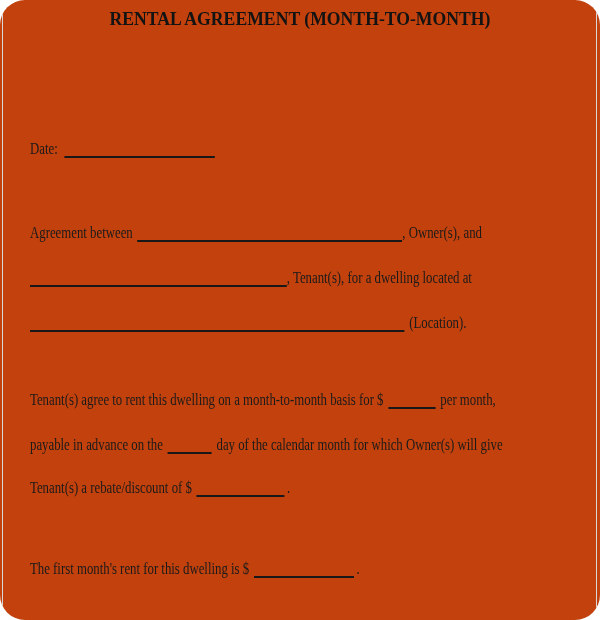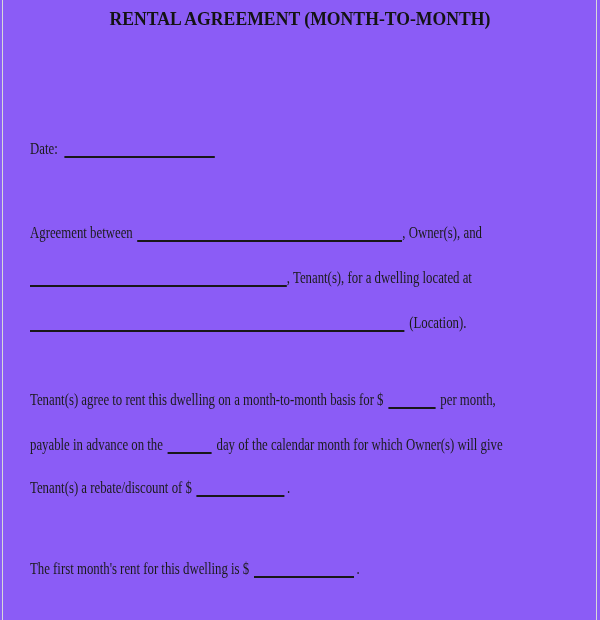--- a/index.html
+++ b/index.html
@@ -4,24 +4,25 @@
 <style>
   html, body {
     margin: 0;
     padding: 0;
     background: #ffffff;
   }
   .page {
     position: relative;
     width: 600px;
     height: 620px;
-    background: #8b5cf6;
+    background: #c2410c;
     overflow: hidden;
     font-family: "Liberation Serif", "DejaVu Serif", serif;
     color: #1b1b1b;
+    border-radius: 25px;
   }
   .edge {
     position: absolute;
     top: 0;
     bottom: 0;
     width: 1px;
     background: #d8d8d8;
   }
   .edge-left  { left: 2px; }
   .edge-right { left: 596px; }

